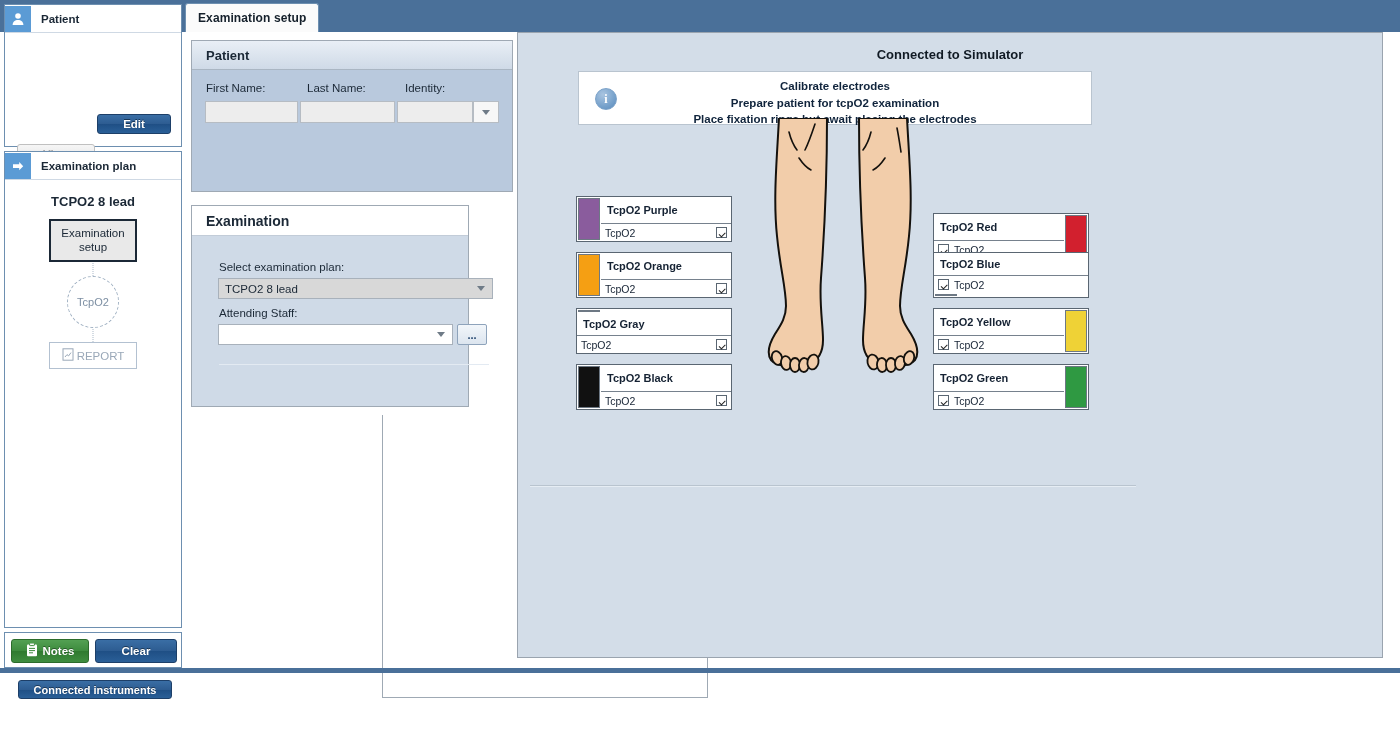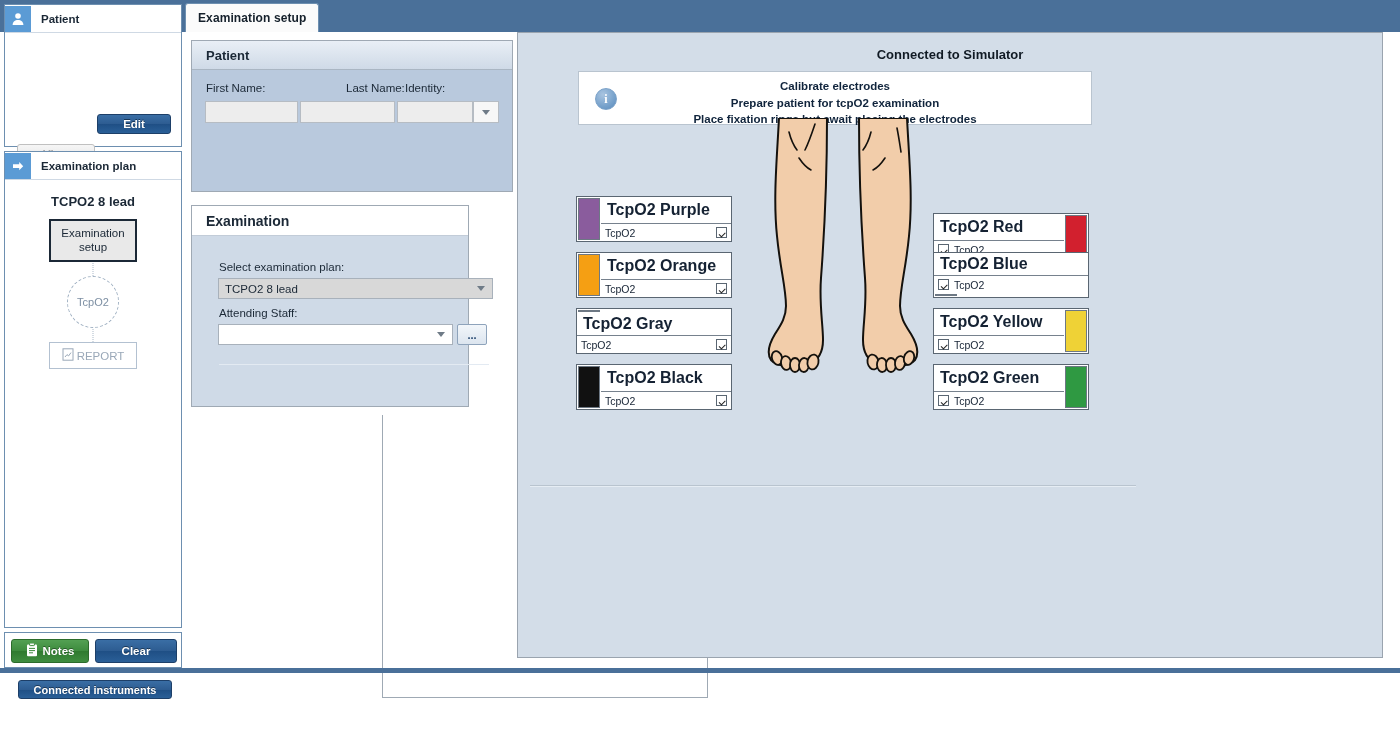--- a/index.html
+++ b/index.html
@@ -137,21 +137,21 @@
     height: 29px; display: flex; align-items: center;
     padding-left: 14px;
     font-size: 13px; font-weight: bold; color: #1b2836;
     background: linear-gradient(#e9eff6, #cfdae7);
     border-bottom: 1px solid #aab6c3;
   }
   #patient-group { position: absolute; left: 0; top: 0; width: 322px; height: 152px; }
   .pg-fields { position: relative; padding: 12px 0 0 14px; }
   .fld-label { font-size: 11.5px; color: #1b2836; }
   .lbl-first { position: absolute; left: 14px; top: 12px; }
-  .lbl-last  { position: absolute; left: 115px; top: 12px; margin-left: 39px; }
+  .lbl-last  { position: absolute; left: 115px; top: 12px; }
   .lbl-ident { position: absolute; left: 213px; top: 12px; }
   .txtin {
     position: absolute; height: 22px; background: #ededed;
     border: 1px solid #b6bcc3; font-size: 11.5px; color: #1b2836;
     padding: 0 4px; line-height: 20px;
   }
   .in-first { left: 13px; top: 31px; width: 93px; }
   .in-last  { left: 108px; top: 31px; width: 95px; }
   .in-ident { left: 205px; top: 31px; width: 76px; }
   .ddbtn {
@@ -245,21 +245,21 @@
   
   .card {
     position: absolute; width: 156px; height: 46px;
     background: #ffffff; border: 1px solid #5a6672;
     display: flex; align-items: stretch;
   }
   .swatch { width: 22px; flex: none; border: 1px solid #6d7884; margin: 1px; }
   .card-main { flex: 1; display: flex; flex-direction: column; min-width: 0; }
   .card-title {
     flex: 1; display: flex; align-items: center; padding-left: 6px;
-    font-size: 16px; font-weight: bold; color: #152233;
+    font-size: 11px; font-weight: bold; color: #152233;
   }
   .card-row {
     height: 18px; display: flex; align-items: center;
     border-top: 1px solid #76818d;
     font-size: 10.5px; color: #152233;
     padding: 0 4px; gap: 5px;
   }
   .card-row.left-check { justify-content: flex-start; }
   .card-row.right-check { justify-content: space-between; }
   .cb {

